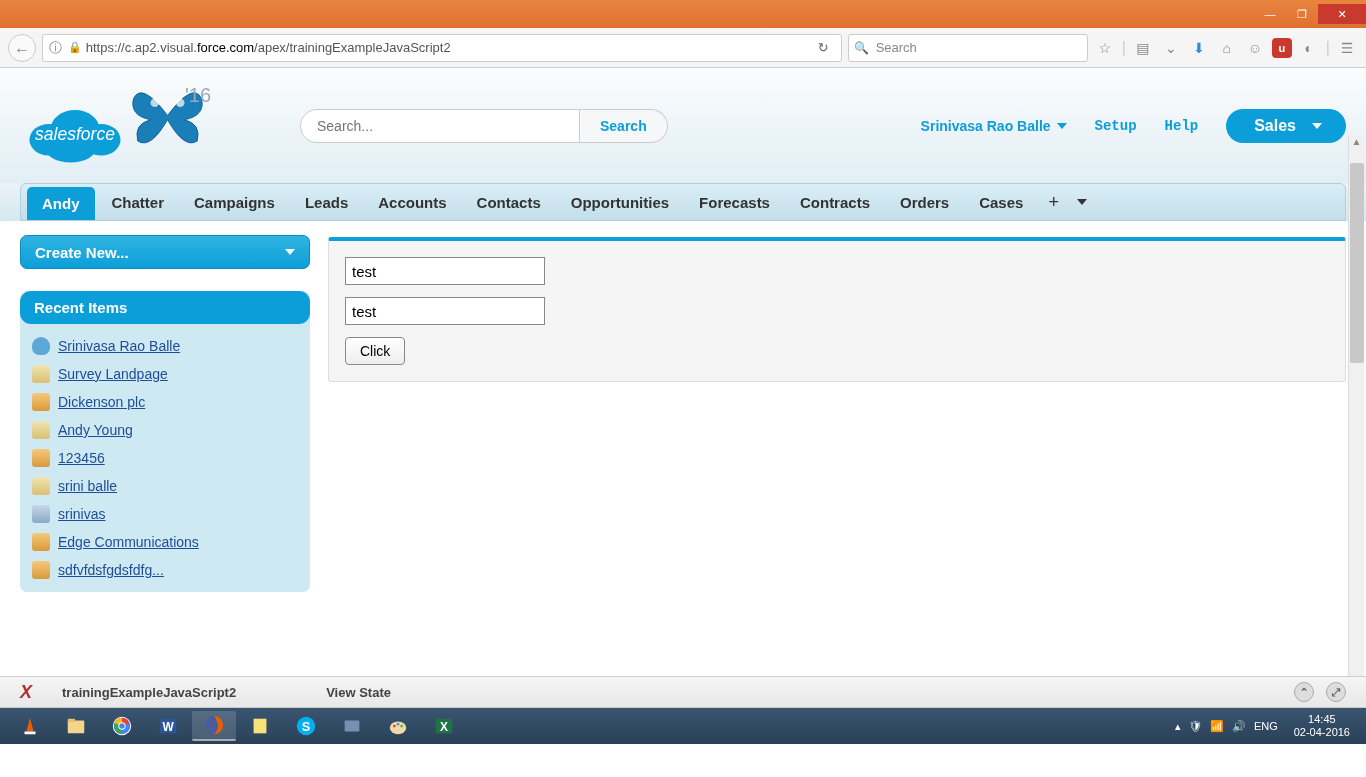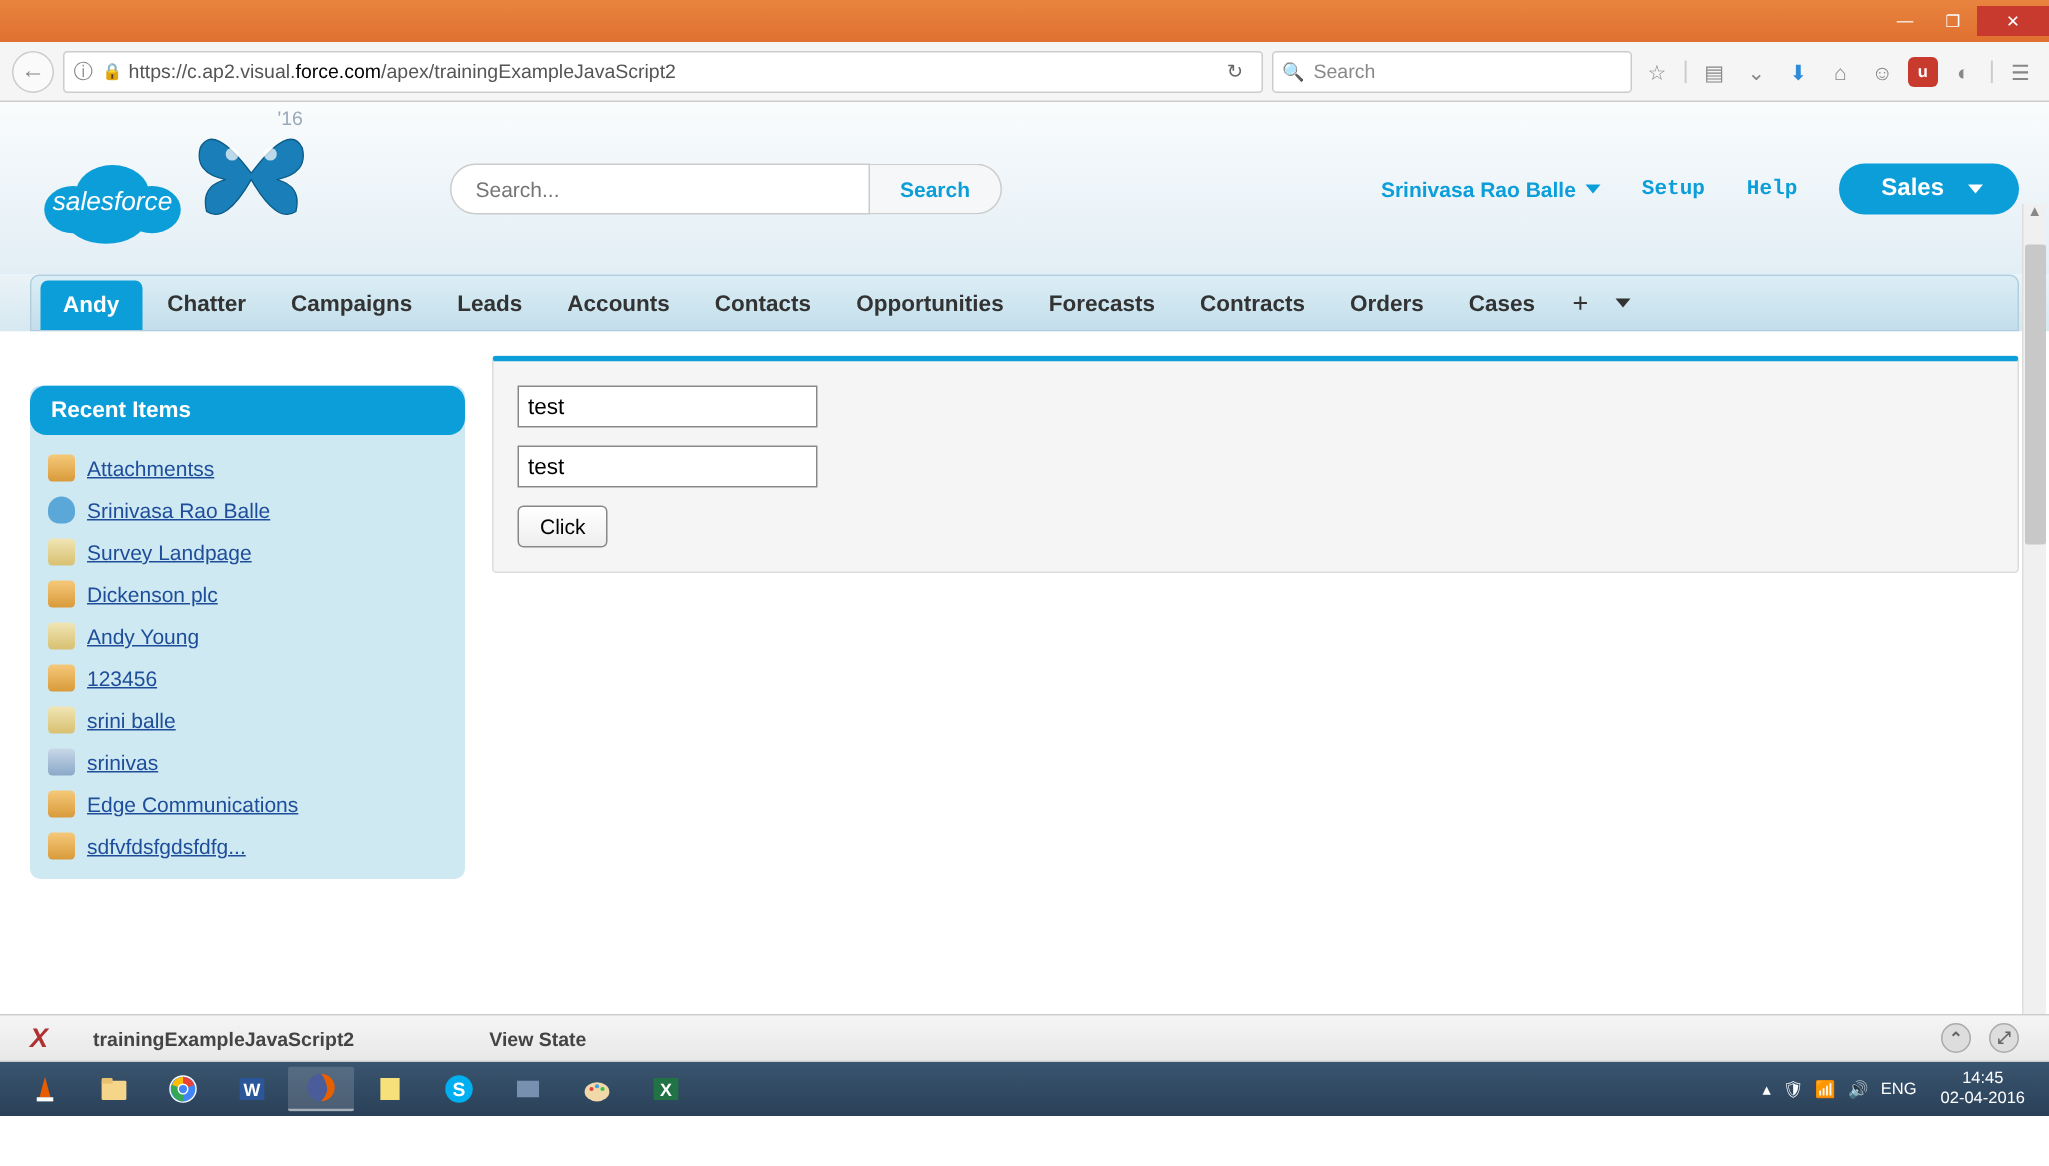--- a/index.html
+++ b/index.html
@@ -25,21 +25,21 @@
 .tb-icon.blue { color: #2e8cd8; }
 
 
 .sf-wrap { height: 608px; overflow: hidden; position: relative; }
 .sf-header { height: 115px; background: linear-gradient(#fafcfd, #e2eef5); display: flex; align-items: center; padding: 0 20px; }
 .sf-logo { width: 120px; height: 80px; position: relative; }
 .sf-cloud { position: absolute; top: 10px; left: 0; width: 110px; height: 70px; }
 .sf-cloud svg { width: 100%; height: 100%; }
 .sf-butterfly { position: absolute; left: 125px; top: 5px; width: 85px; height: 85px; }
 .sf-butterfly svg { width: 100%; height: 100%; }
-.sf-year { position: absolute; left: 185px; top: 3px; font-size: 13px; color: #9ab; text-align: right; }
+.sf-year { position: absolute; left: 185px; top: 16px; font-size: 20px; color: #9ab; text-align: right; }
 
 .sf-search-wrap { margin-left: 160px; display: flex; }
 .sf-search { width: 280px; height: 34px; border: 1px solid #ccc; border-radius: 17px 0 0 17px; padding: 0 16px; font-size: 14px; outline: none; background: #fff; }
 .sf-search-btn { height: 34px; padding: 0 20px; border: 1px solid #ccc; border-left: none; border-radius: 0 17px 17px 0; background: #f5f7f8; color: #0c9ed9; font-weight: bold; font-size: 14px; cursor: pointer; }
 
 .sf-header-right { margin-left: auto; display: flex; align-items: center; gap: 28px; }
 .sf-user { color: #0c9ed9; font-weight: bold; font-size: 14px; display: flex; align-items: center; gap: 6px; }
 .sf-link { color: #0c9ed9; font-weight: bold; font-size: 14px; font-family: Liberation Mono, monospace; }
 .sf-app-menu { background: #0c9ed9; color: #fff; height: 34px; padding: 0 24px 0 28px; border-radius: 17px; display: flex; align-items: center; gap: 16px; font-weight: bold; font-size: 16px; }
 
@@ -182,27 +182,27 @@
       <div class="sf-tab">Cases</div>
       <div class="sf-tab-more">
         <span>+</span>
         <span class="caret-down"></span>
       </div>
     </div>
   </div>
 
   <div class="sf-body">
     <div class="sf-sidebar">
+      <div class="create-new">
+        <span>Create New...</span>
+        <span class="caret-down" style="color:#fff"></span>
+      </div>
       <div class="recent-panel">
         <div class="recent-header">Recent Items</div>
         <div class="recent-list">
-          <div class="recent-item">
-              <span class="ri-icon ri-folder"></span>
-              <a>Attachmentss</a>
-            </div>
           <div class="recent-item">
               <span class="ri-icon ri-user"></span>
               <a>Srinivasa Rao Balle</a>
             </div>
           <div class="recent-item">
               <span class="ri-icon ri-page"></span>
               <a>Survey Landpage</a>
             </div>
           <div class="recent-item">
               <span class="ri-icon ri-folder"></span>

